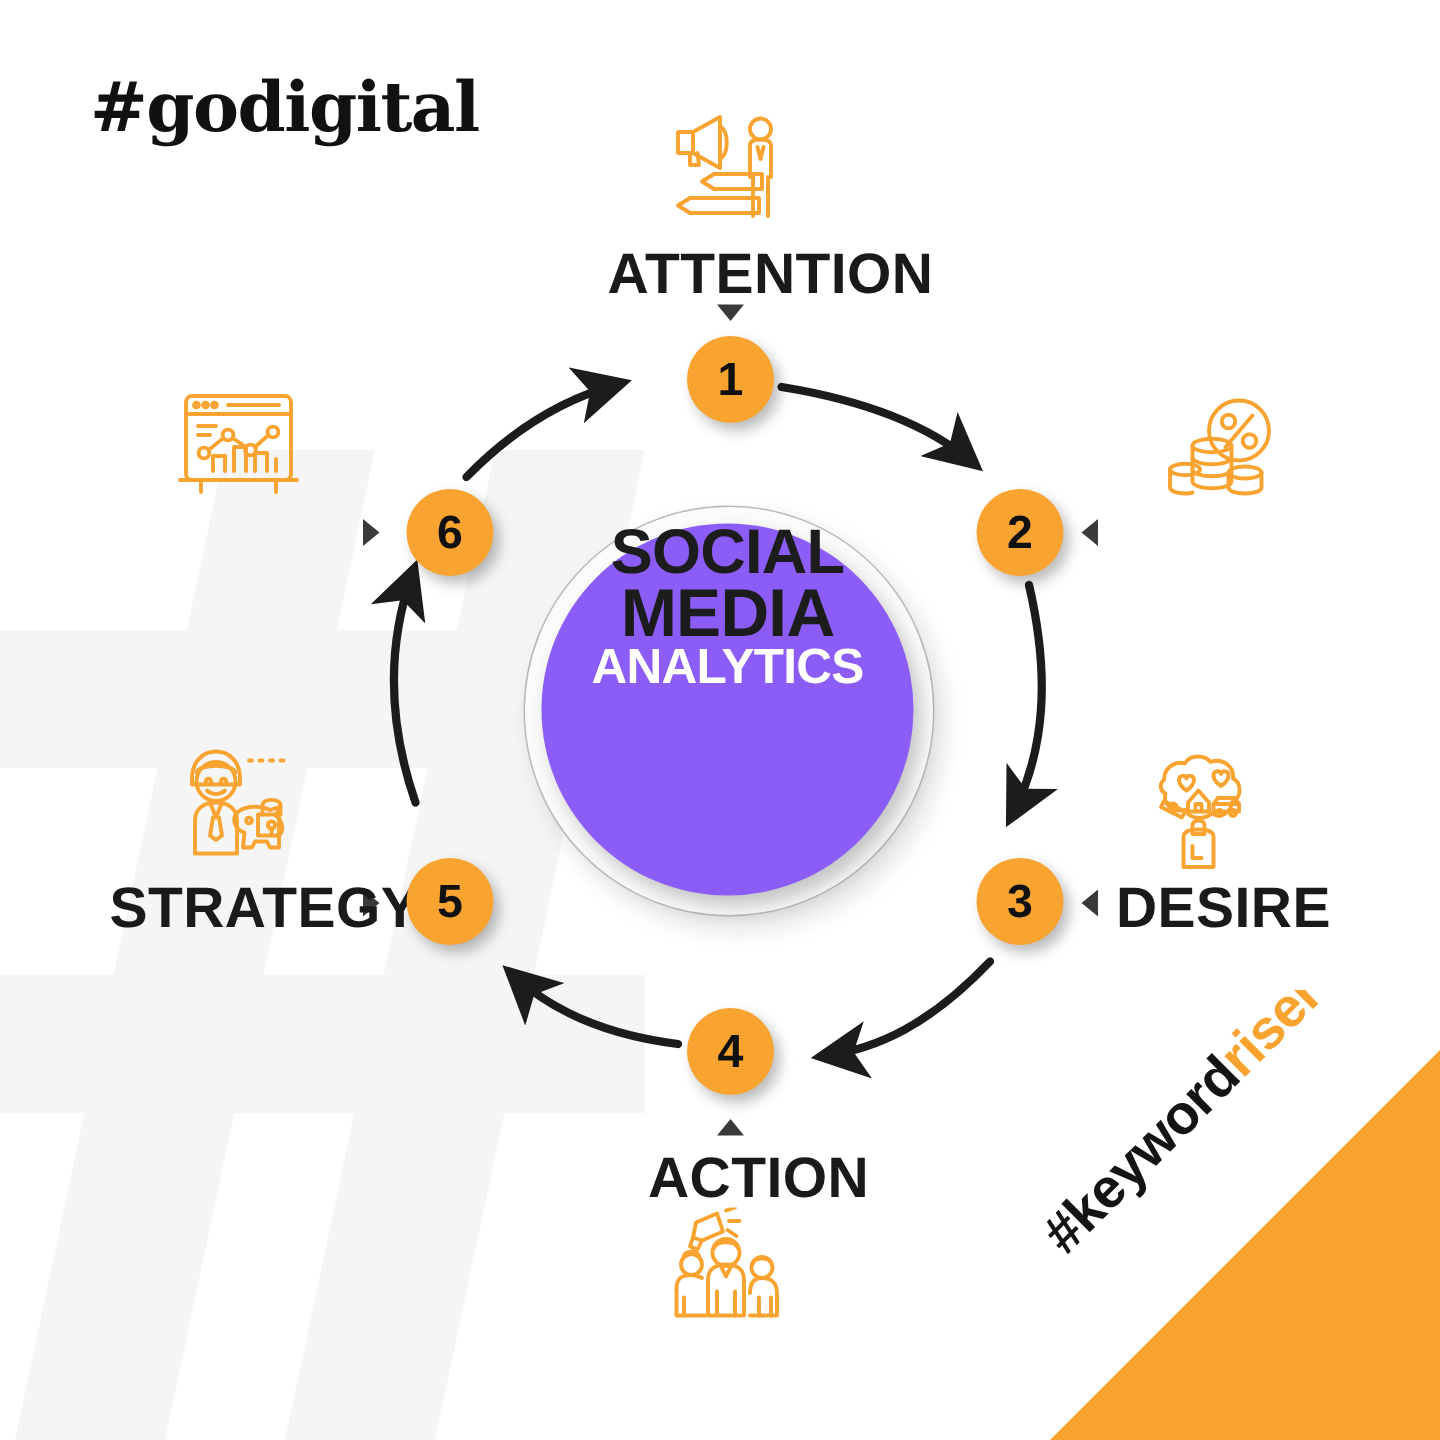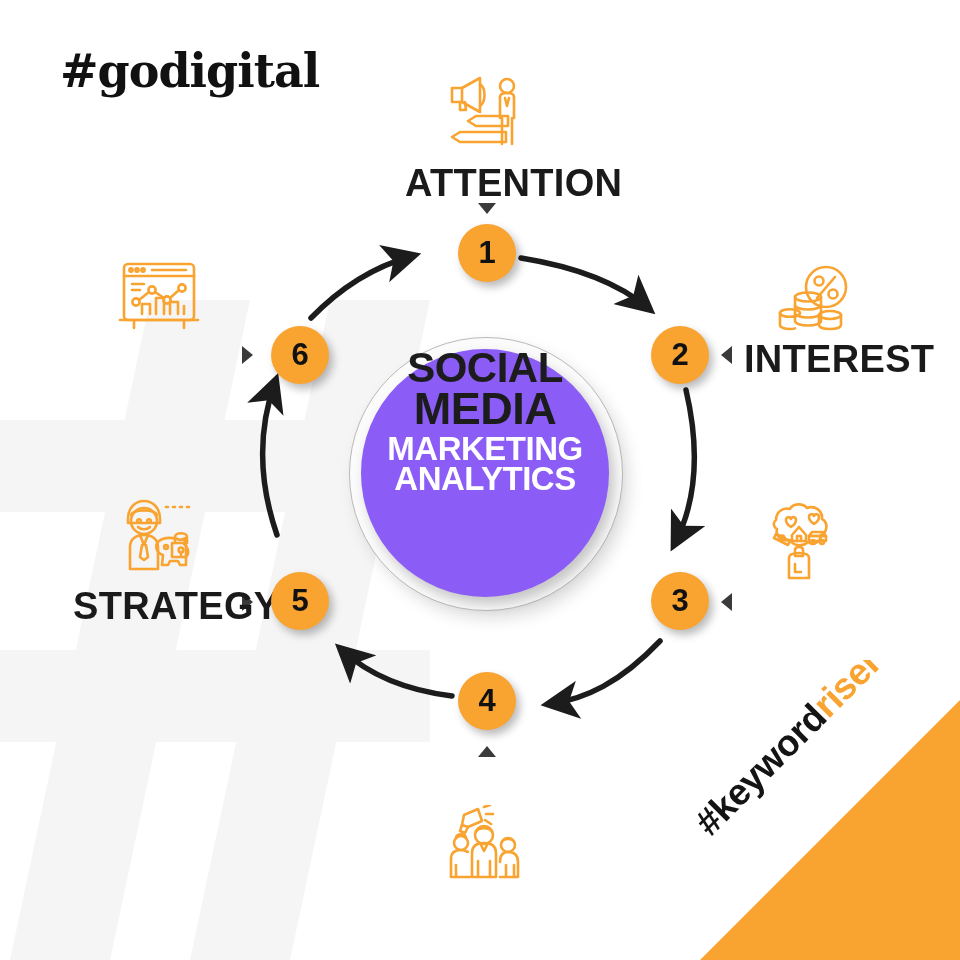--- a/index.html
+++ b/index.html
@@ -133,21 +133,20 @@
       <rect x="0" y="650" width="430" height="92"></rect>
     </g>
   </svg>
 
   <div class="brand-logo">#godigital</div>
 
   <div class="center-ring"></div>
   <div class="center-circle">
     <div class="c-line c-social">SOCIAL</div>
     <div class="c-line c-media">MEDIA</div>
-    <div class="c-line c-marketing">MARKETING</div>
     <div class="c-line c-strategy">ANALYTICS</div>
   </div>
 
   <svg class="arrows" viewBox="0 0 960 960">
     <defs>
       <marker id="ah" viewBox="0 0 12 12" refX="9" refY="6" markerWidth="7" markerHeight="7" orient="auto-start-reverse">
         <path d="M0,0 L12,6 L0,12 L3,6 Z" fill="#1c1c1c"></path>
       </marker>
     </defs>
     <g fill="none" stroke="#1c1c1c" stroke-width="5.5" stroke-linecap="round" marker-end="url(#ah)">
@@ -168,21 +167,22 @@
   <div class="node n6">6</div>
 
   <div class="tri tri-down  t-attention"></div>
   <div class="tri tri-up    t-action"></div>
   <div class="tri tri-left  t-interest"></div>
   <div class="tri tri-left  t-desire"></div>
   <div class="tri tri-right t-analytics"></div>
   <div class="tri tri-right t-retention"></div>
 
   <div class="label lbl-attention">ATTENTION</div>
-  <div class="label lbl-interest">INTEREST</div>
+  <div class="label lbl-desire">DESIRE</div>
+  <div class="label lbl-action">ACTION</div>
   <div class="label lbl-retention">STRATEGY</div>
 
   <div class="icon-box ico-attention">
     <svg width="86" height="80" viewBox="0 0 86 80" fill="none" stroke="#F9A331" stroke-width="2.6" stroke-linecap="round" stroke-linejoin="round">
       <path d="M6,16 L6,30 L16,30 L34,40 L34,6 L16,16 Z"></path>
       <path d="M16,16 L16,30"></path>
       <path d="M34,12 C40,16 40,30 34,34"></path>
       <path d="M14,30 L14,38 L20,38 L19,30"></path>
       <path d="M30,44 L62,44 L62,54 L30,54 L22,49 Z"></path>
       <path d="M14,60 L60,60 L60,70 L14,70 L6,65 Z"></path>

